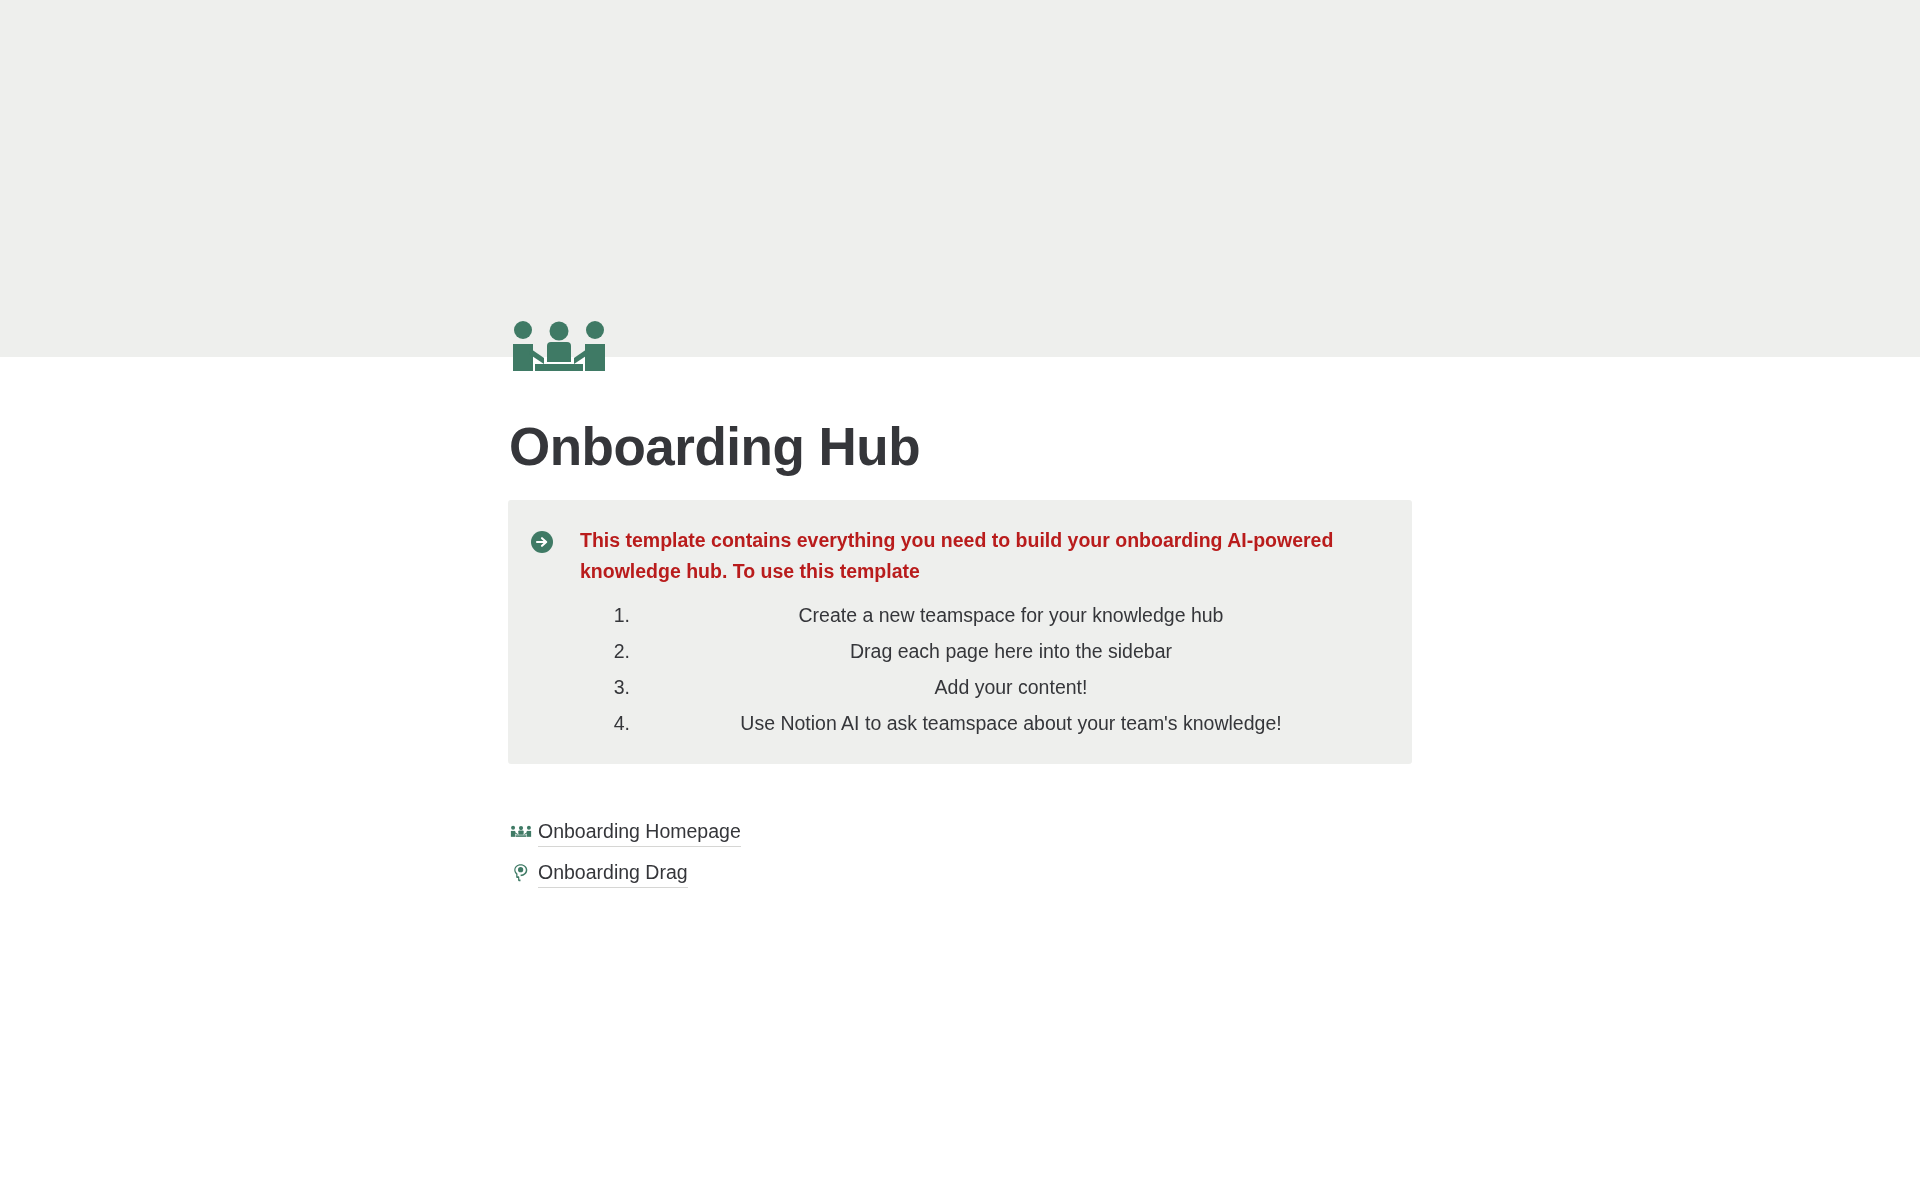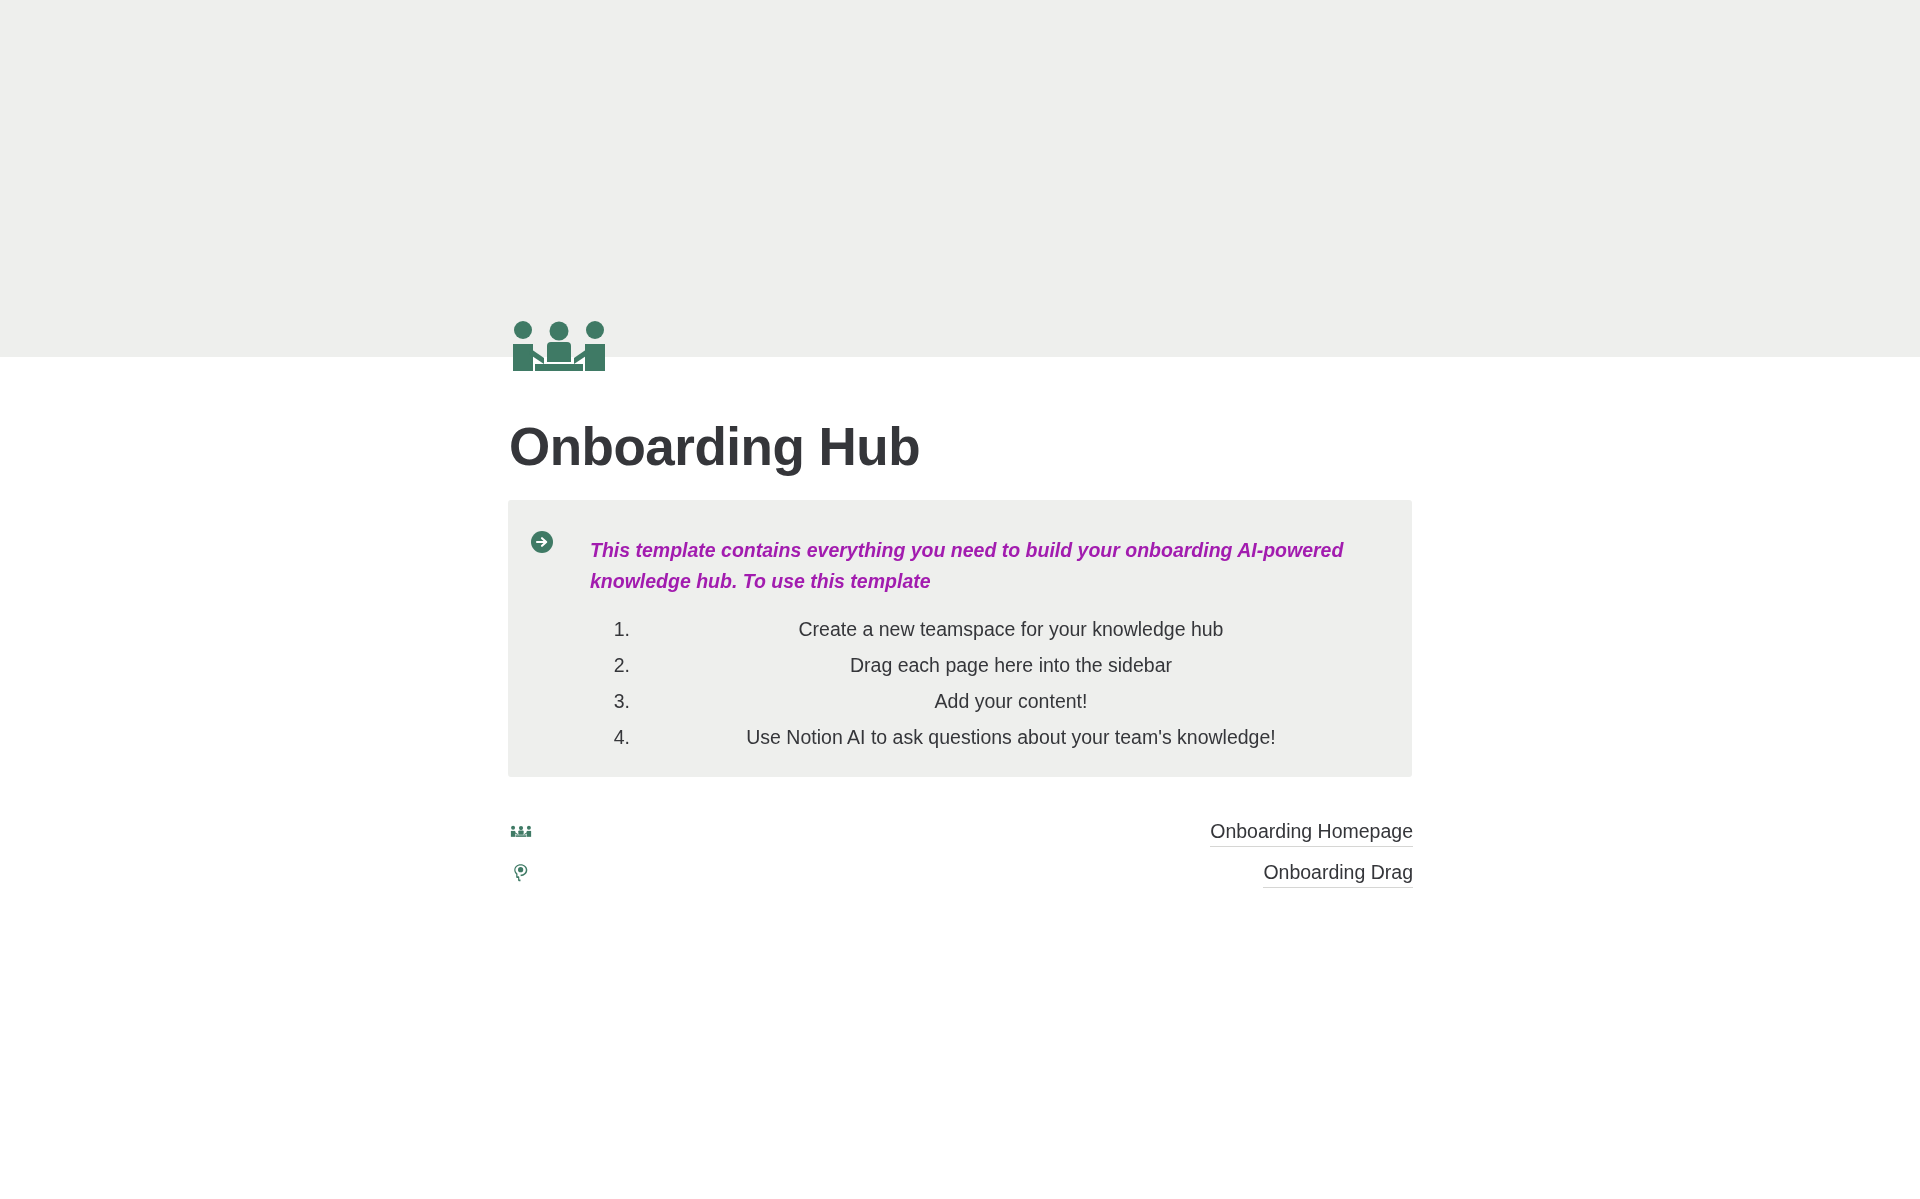--- a/index.html
+++ b/index.html
@@ -79,27 +79,26 @@
     height: 24px;
     margin-top: 12px;
     margin-right: 22px;
   }
   .callout-icon svg { display: block; width: 24px; height: 24px; }
   .callout-body {
     flex: 1 1 auto;
     padding-top: 3px;
   }
   .callout-heading {
-    margin: 14px;
+    margin: 4px;
     font-size: 19.5px;
     line-height: 31px;
     font-weight: 700;
-    color: #a21caf;
+    color: #b91c1c;
     max-width: 800px;
-    font-style: italic;
   }
 
   ol.steps {
     margin: 10px 0 0 0;
     padding: 0 0 0 34px;
     list-style: none;
     counter-reset: step;
   }
   ol.steps li {
     position: relative;
@@ -128,21 +127,20 @@
     left: 509px;
     top: 815px;
     width: 904px;
   }
   .page-link-row {
     display: flex;
     align-items: center;
     height: 33px;
     margin-bottom: 8px;
     cursor: pointer;
-    justify-content: space-between;
   }
   .link-icon {
     flex: 0 0 auto;
     width: 24px;
     height: 24px;
     margin-right: 5px;
     display: flex;
     align-items: center;
     justify-content: center;
   }
@@ -187,21 +185,21 @@
         <circle cx="12" cy="12" r="11" fill="#3f7a65"></circle>
         <path d="M7 12 h8.5 M12 8.2 l4.2 3.8 -4.2 3.8" fill="none" stroke="#ffffff" stroke-width="2.1" stroke-linecap="round" stroke-linejoin="round"></path>
       </svg>
     </div>
     <div class="callout-body">
       <p class="callout-heading">This template contains everything you need to build your onboarding AI-powered knowledge hub. To use this template</p>
       <ol class="steps">
         <li>Create a new teamspace for your knowledge hub</li>
         <li>Drag each page here into the sidebar</li>
         <li>Add your content!</li>
-        <li>Use Notion AI to ask questions about your team's knowledge!</li>
+        <li>Use Notion AI to ask teamspace about your team's knowledge!</li>
       </ol>
     </div>
   </div>
 
   <div class="links">
 
     <div class="page-link-row">
       <span class="link-icon">
         <svg width="22" height="14" viewBox="0 0 100 58" xmlns="http://www.w3.org/2000/svg">
           <g fill="#3f7a65">

